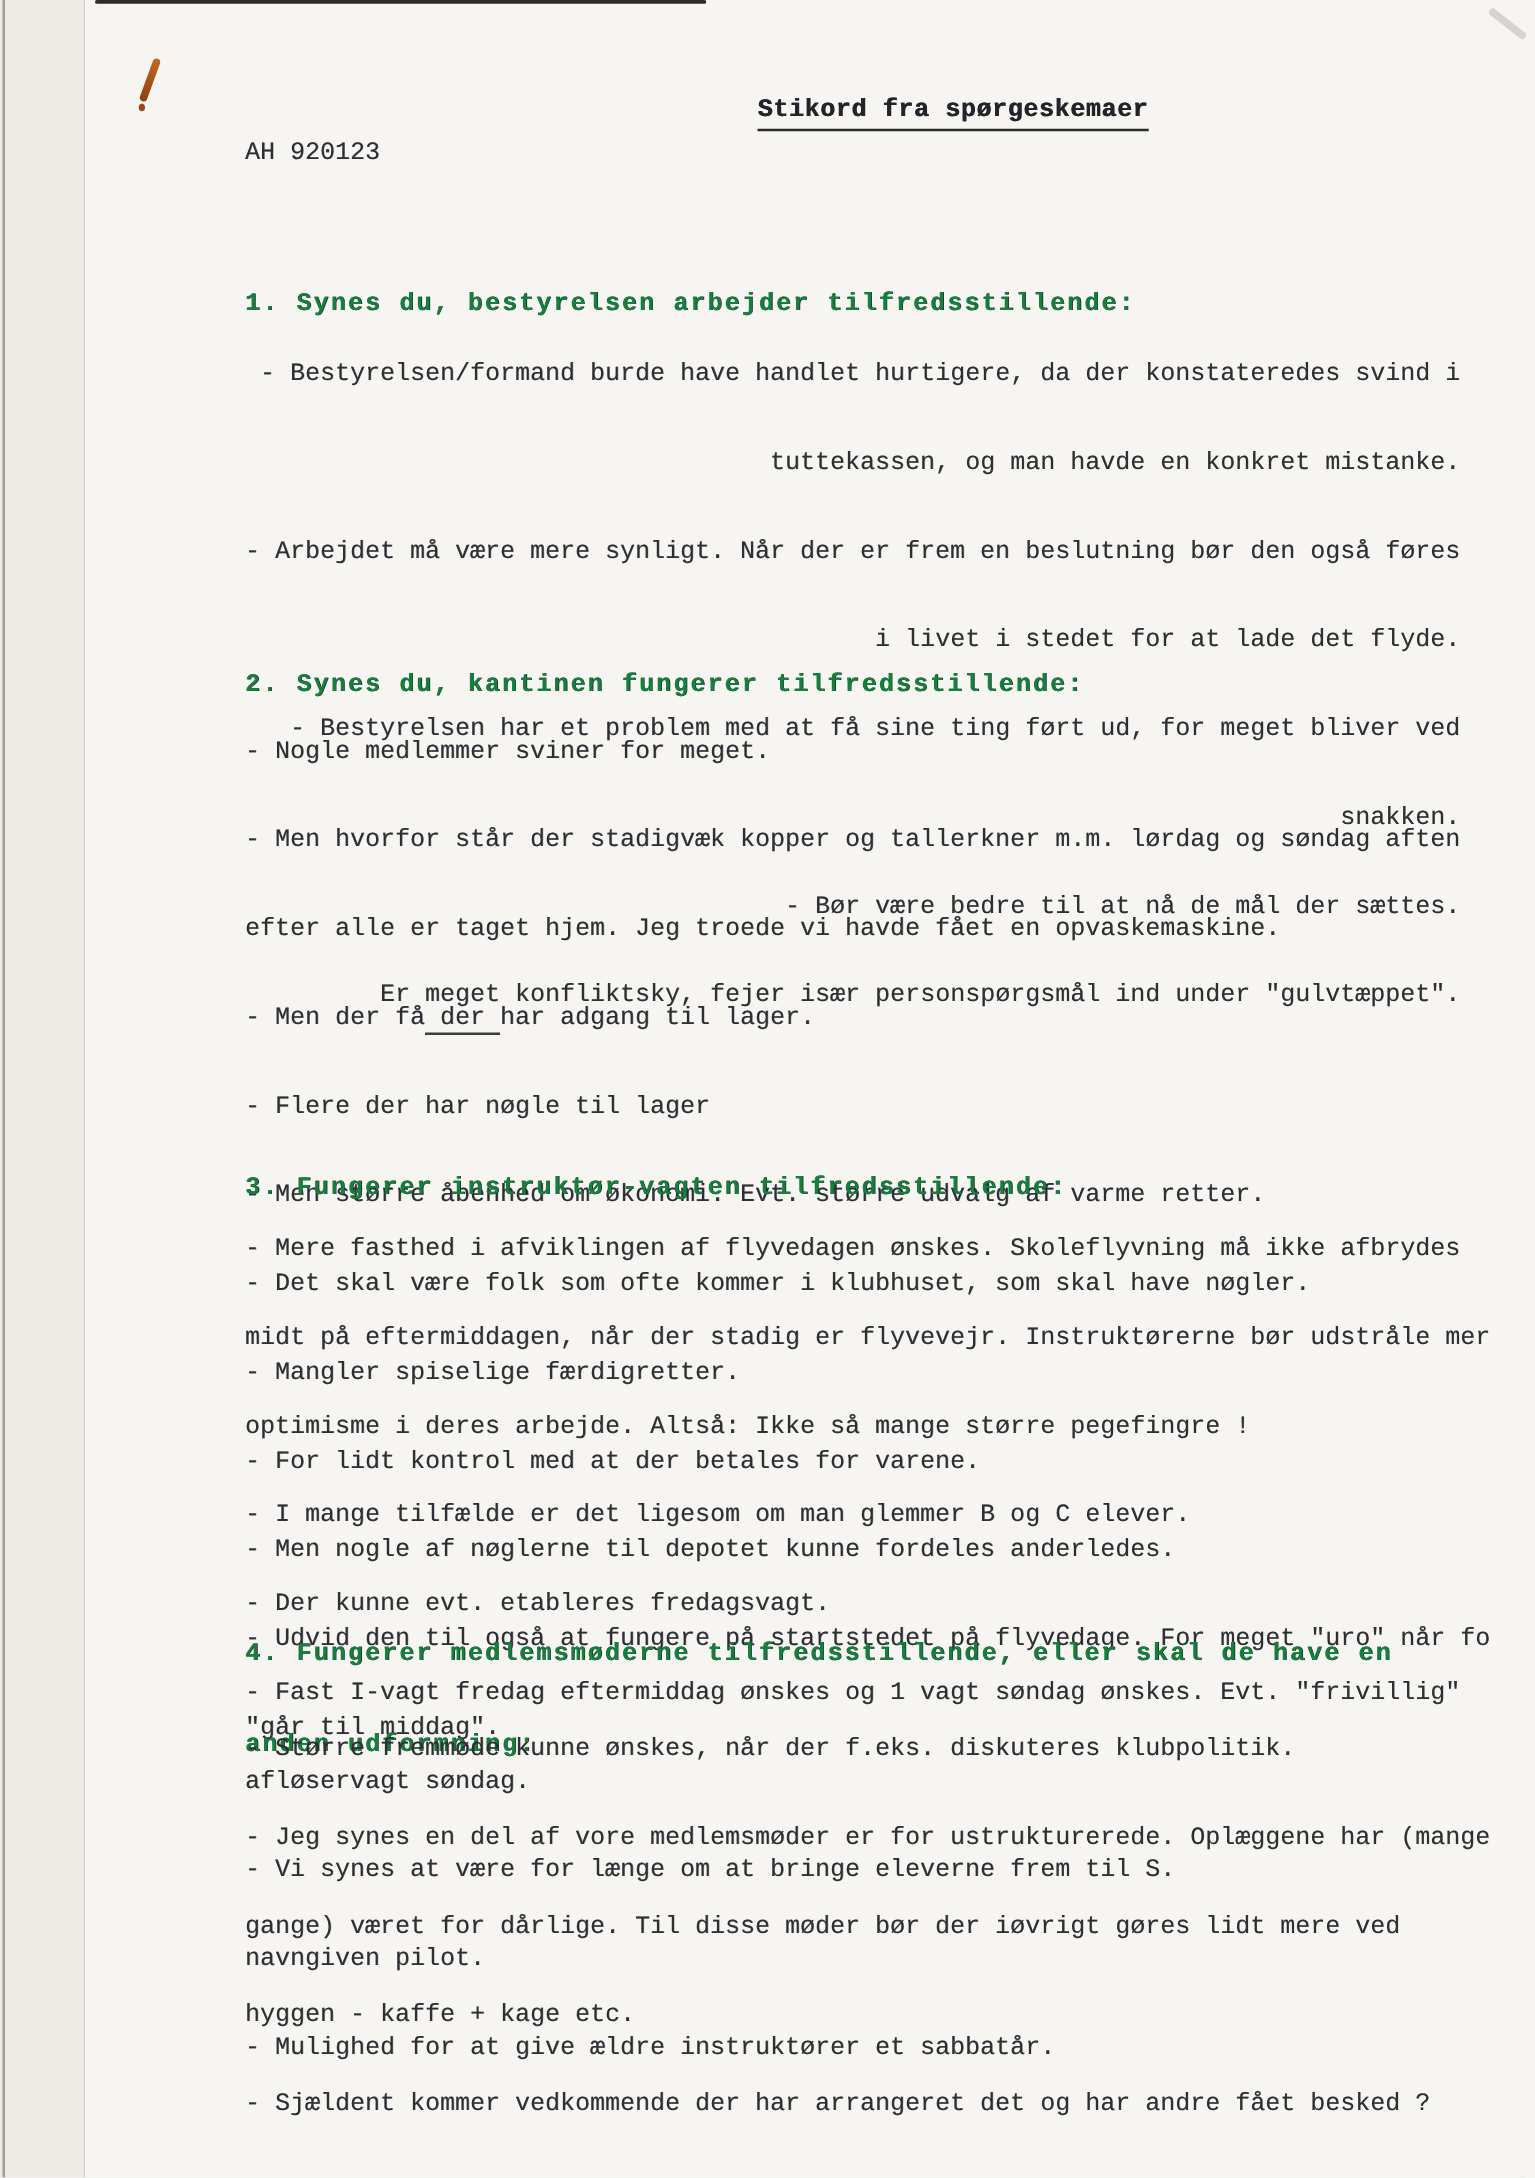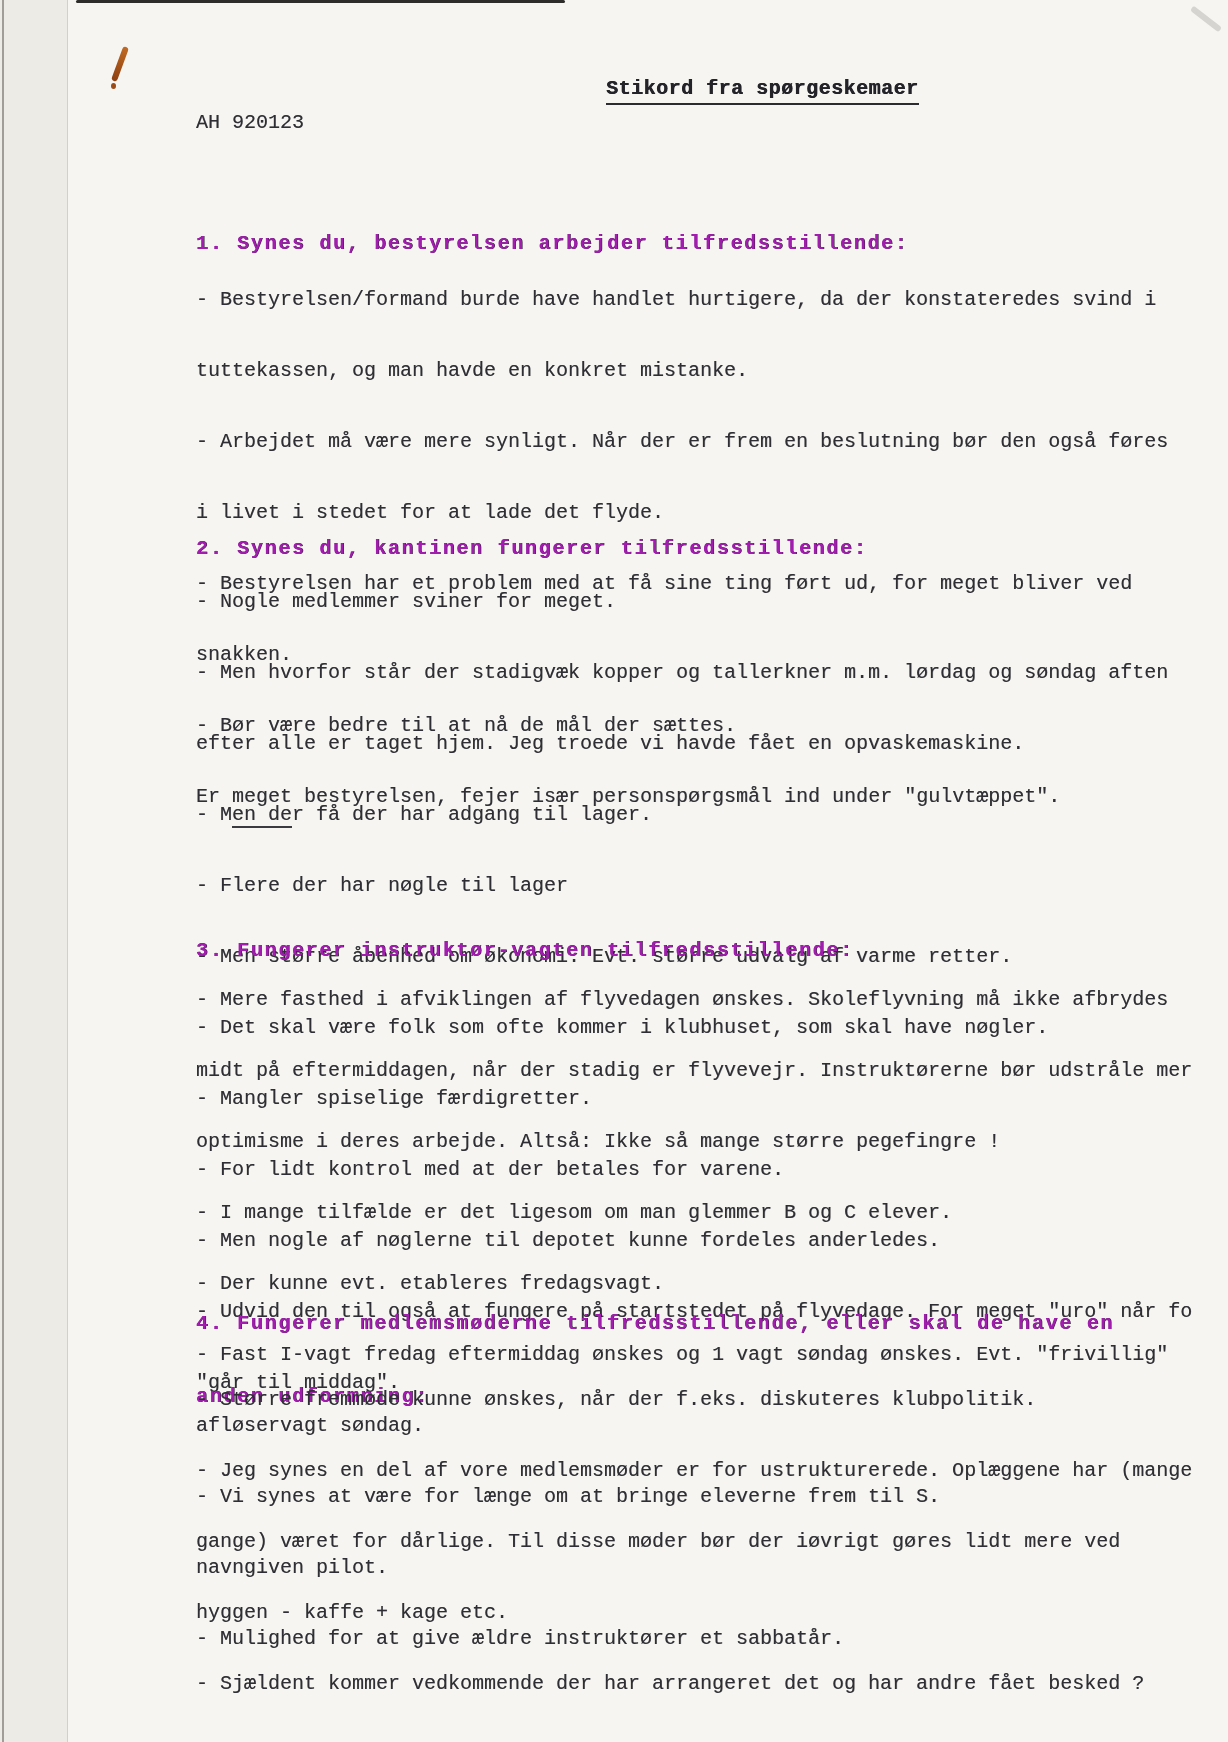--- a/index.html
+++ b/index.html
@@ -54,39 +54,39 @@
     position: absolute;
     color: #2e2e34;
     font-size: 20px;
     white-space: pre;
     text-shadow: 0.3px 0 0 rgba(46,46,52,0.45);
   }
   .ln { height: 25px; line-height: 25px; }
   .hd {
     font-weight: bold;
     letter-spacing: 1.7px;
-    color: #a21caf;
+    color: #15803d;
     text-shadow: 0.5px 0 0 #232329;
   }
   .hd .ln { height: 27px; line-height: 27px; }
   .title-text {
     display: inline-block;
     font-weight: bold;
     letter-spacing: 0.5px;
     color: #232329;
     text-shadow: 0.5px 0 0 #232329;
     border-bottom: 2px solid #2b2b30;
     padding-bottom: 3px;
   }
   .u { border-bottom: 2px solid #3a3a40; padding-bottom: 18px; }
 
   #title { left: 558px; top: 54px; }
   #ref   { left: 196px; top: 110px; }
   #h1    { left: 196px; top: 184px; }
-  #s1    { left: 196px; top: 241px; }
+  #s1    { left: 196px; top: 241px; text-align: right; }
   #h2    { left: 196px; top: 489px; }
   #s2    { left: 196px; top: 543px; }
   #h3    { left: 196px; top: 891px; }
   #s3    { left: 196px; top: 941px; }
   #h4    { left: 196px; top: 1264px; }
   #s4    { left: 196px; top: 1341px; }
 </style>
 </head>
 <body>
 
@@ -109,21 +109,21 @@
     <div class="ln">1. Synes du, bestyrelsen arbejder tilfredsstillende:</div>
   </div>
   <div class="txt" id="s1">
     <div class="ln">- Bestyrelsen/formand burde have handlet hurtigere, da der konstateredes svind i</div>
     <div class="ln">tuttekassen, og man havde en konkret mistanke.</div>
     <div class="ln">- Arbejdet må være mere synligt. Når der er frem en beslutning bør den også føres</div>
     <div class="ln">i livet i stedet for at lade det flyde.</div>
     <div class="ln">- Bestyrelsen har et problem med at få sine ting ført ud, for meget bliver ved</div>
     <div class="ln">snakken.</div>
     <div class="ln">- Bør være bedre til at nå de mål der sættes.</div>
-    <div class="ln"><span>Er </span><span class="u">meget</span><span> bestyrelsen, fejer især personspørgsmål ind under "gulvtæppet".</span></div>
+    <div class="ln"><span>Er </span><span class="u">meget</span><span> konfliktsky, fejer især personspørgsmål ind under "gulvtæppet".</span></div>
   </div>
 
   <div class="txt hd" id="h2">
     <div class="ln">2. Synes du, kantinen fungerer tilfredsstillende:</div>
   </div>
   <div class="txt" id="s2">
     <div class="ln">- Nogle medlemmer sviner for meget.</div>
     <div class="ln">- Men hvorfor står der stadigvæk kopper og tallerkner m.m. lørdag og søndag aften</div>
     <div class="ln">efter alle er taget hjem. Jeg troede vi havde fået en opvaskemaskine.</div>
     <div class="ln">- Men der få der har adgang til lager.</div>

